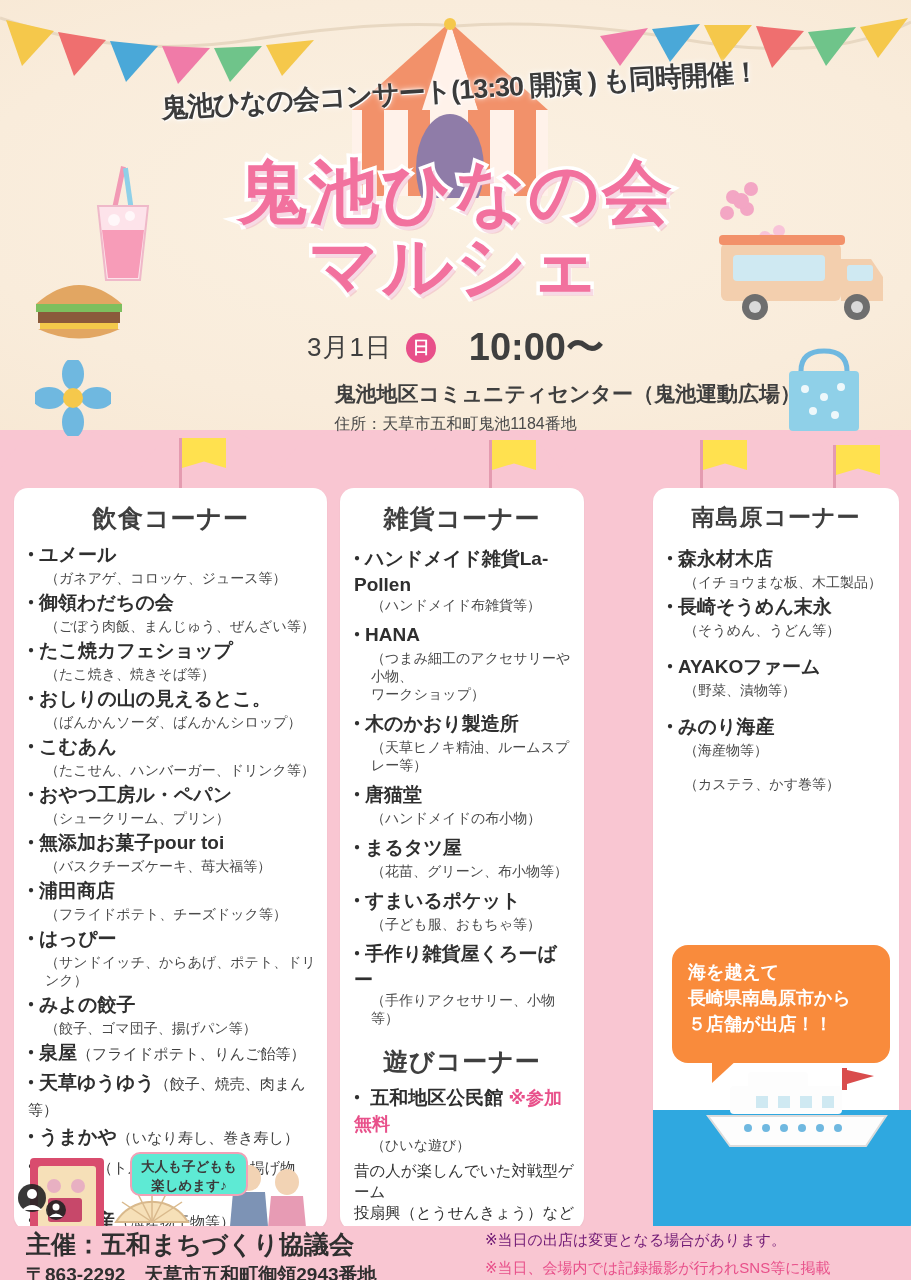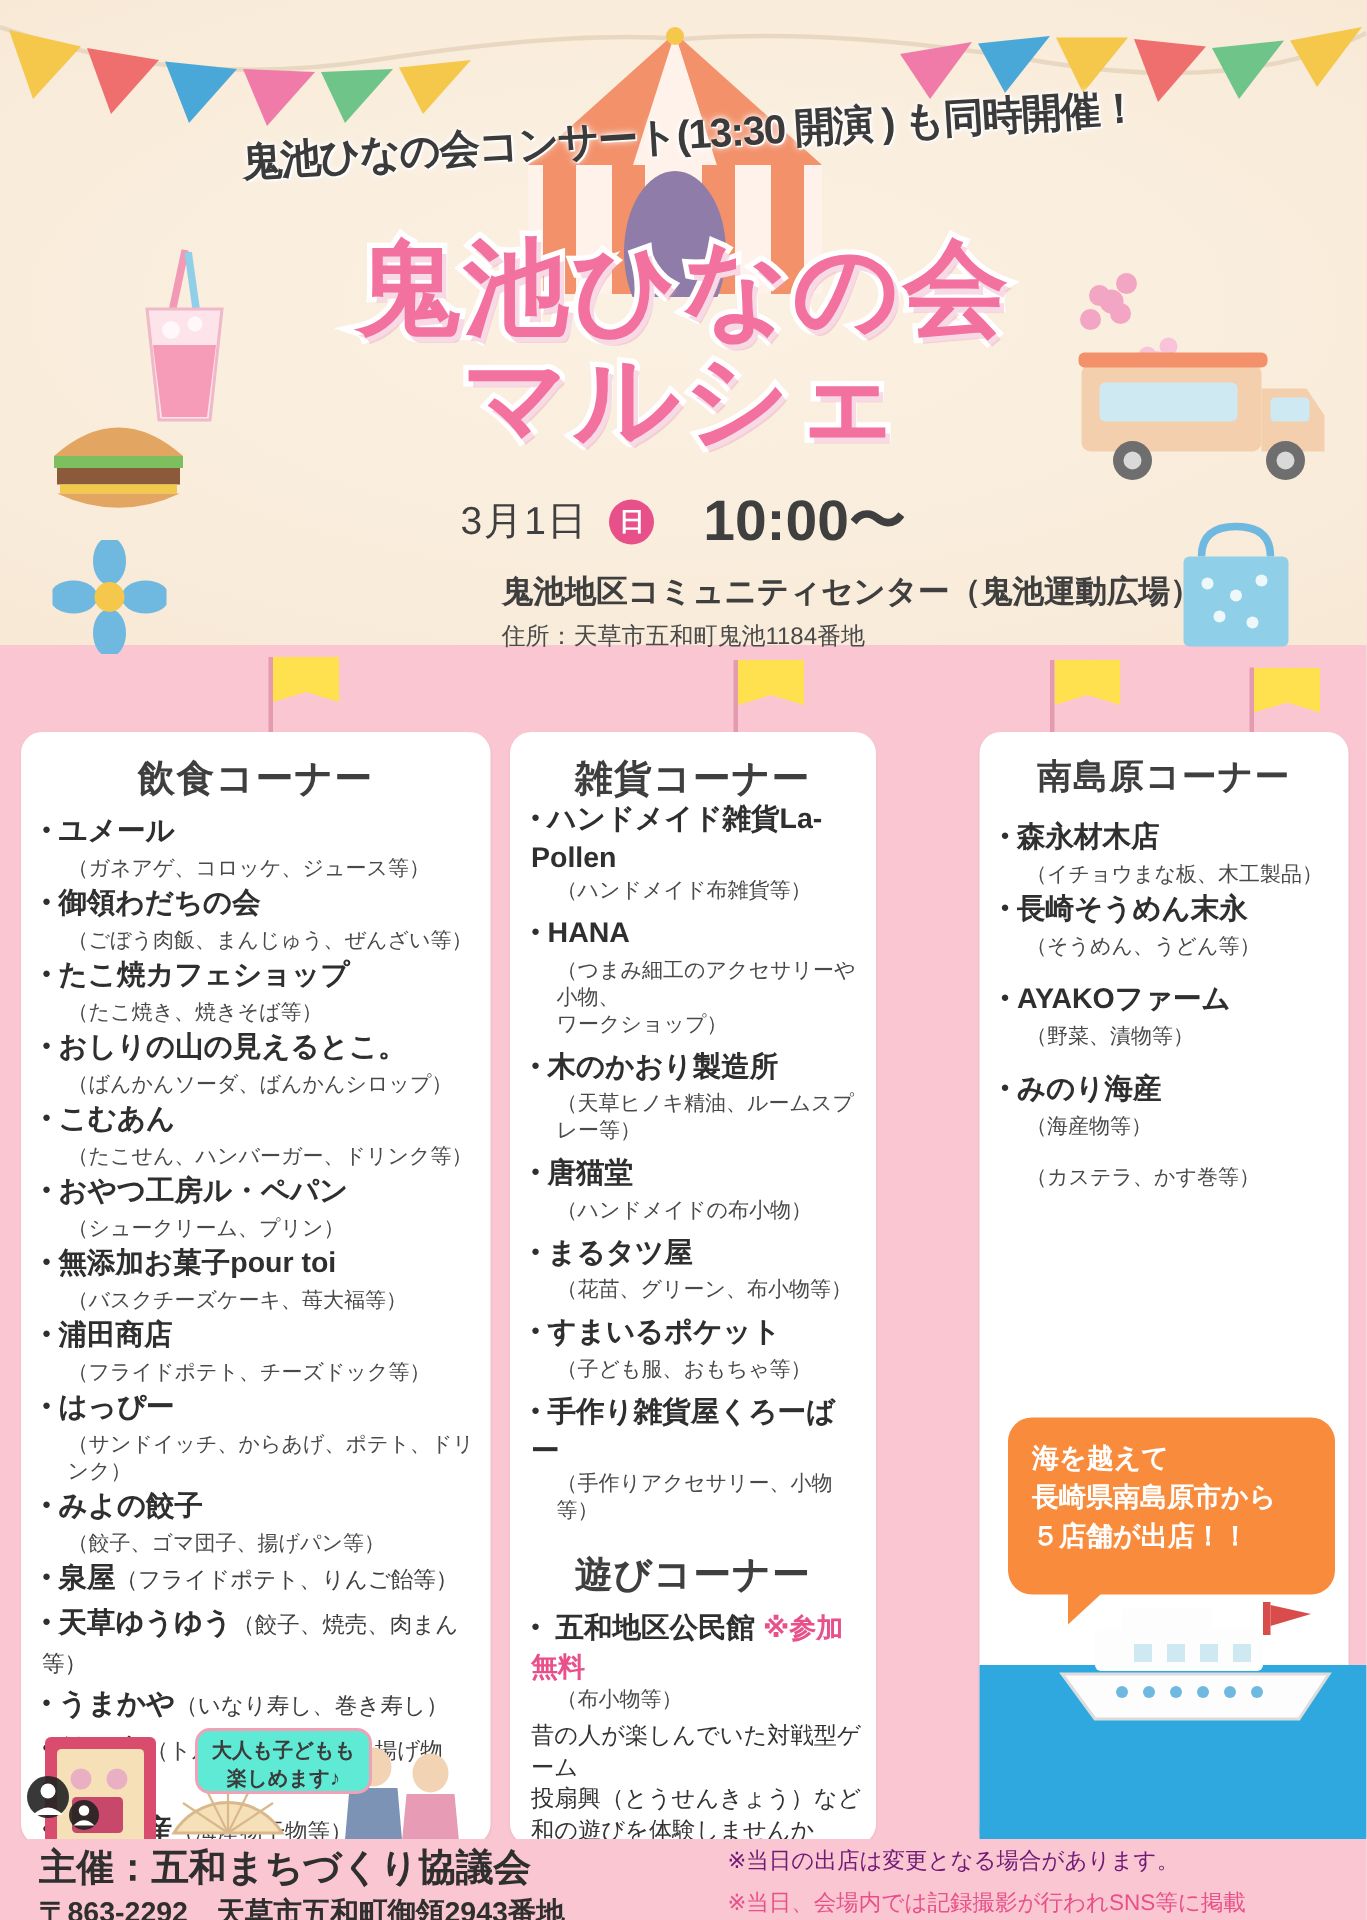--- a/index.html
+++ b/index.html
@@ -371,21 +371,21 @@
           </li>
         <li>
             <div class="ent-name"><span>Pine house</span><span class="ent-inline">（牛ステーキ丼）</span></div>
           </li>
 
       </ul>
     </div>
 
     <div class="col col2">
       <div class="col-head">雑貨コーナー</div>
-      <ul class="entries" style="margin-top:0;">
+      <ul class="entries" style="margin-top:12px;">
         <li style="margin-bottom:9px;">
             <div class="ent-name">ハンドメイド雑貨La-Pollen</div>
             <div class="ent-sub">（ハンドメイド布雑貨等）</div>
           </li>
         <li style="margin-bottom:9px;">
             <div class="ent-name">HANA</div>
             <div class="ent-sub" style="white-space:pre-line;">（つまみ細工のアクセサリーや小物、
 ワークショップ）</div>
           </li>
         <li style="margin-bottom:9px;">
@@ -410,21 +410,21 @@
           </li>
       </ul>
 
       <div class="col-head sub" style="margin-top:14px;">遊びコーナー</div>
       <ul class="entries" style="margin-top:8px;">
         <li>
           <div class="ent-name">
             <span>五和地区公民館</span>
             <span class="free-tag">※参加無料</span>
           </div>
-          <div class="ent-sub">（布小物等）</div>
+          <div class="ent-sub">（ひいな遊び）</div>
         </li>
       </ul>
       <div class="play-desc" style="white-space:pre-line;">昔の人が楽しんでいた対戦型ゲーム
 投扇興（とうせんきょう）など
 和の遊びを体験しませんか</div>
     </div>
 
     <div class="col col3">
       <div class="col-head" style="font-size:23px;">南島原コーナー</div>
       <ul class="entries" style="margin-top:14px;">

